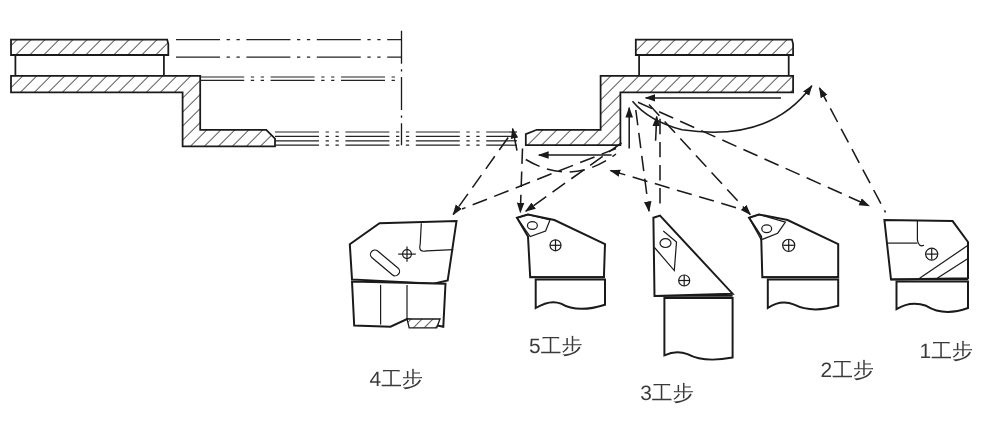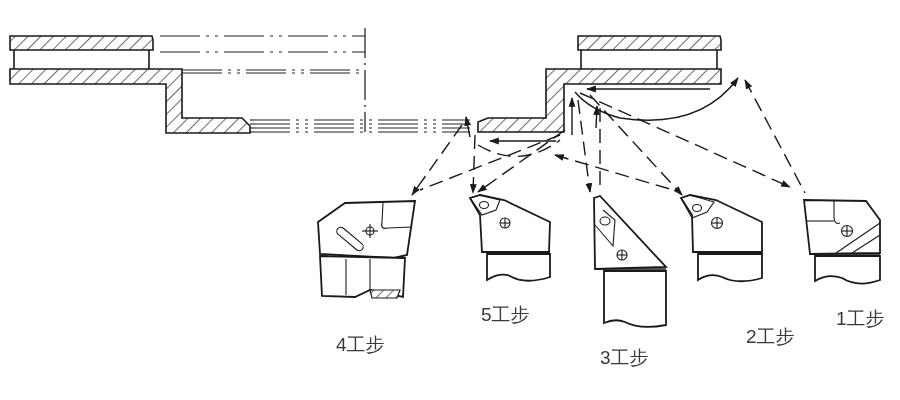--- a/index.html
+++ b/index.html
@@ -144,15 +144,15 @@
     <line class="thin" x1="847" y1="226" x2="847" y2="236"></line>
     <line class="thin" x1="836" y1="253" x2="880" y2="223"></line>
     <line class="thin" x1="852" y1="253" x2="880" y2="235"></line>
     <line class="outline" x1="810" y1="254" x2="880" y2="254" stroke-width="2.6"></line>
     <path class="toolbody" d="M815,256 L880,256 L880,280 Q858,288 842,278 Q828,273 815,281 Z"></path>
   </g>
 </svg>
 
 <div class="label" style="left:336px; top:332px;">4工步</div>
 <div class="label" style="left:481px; top:302px;">5工步</div>
-<div class="label" style="left:600px; top:345px;">3工步</div>
+<div class="label" style="left:582px; top:345px;">3工步</div>
 <div class="label" style="left:714px; top:324px;margin-left:32px;">2工步</div>
 <div class="label" style="left:836px; top:306px;">1工步</div>
 
 </body></html>

